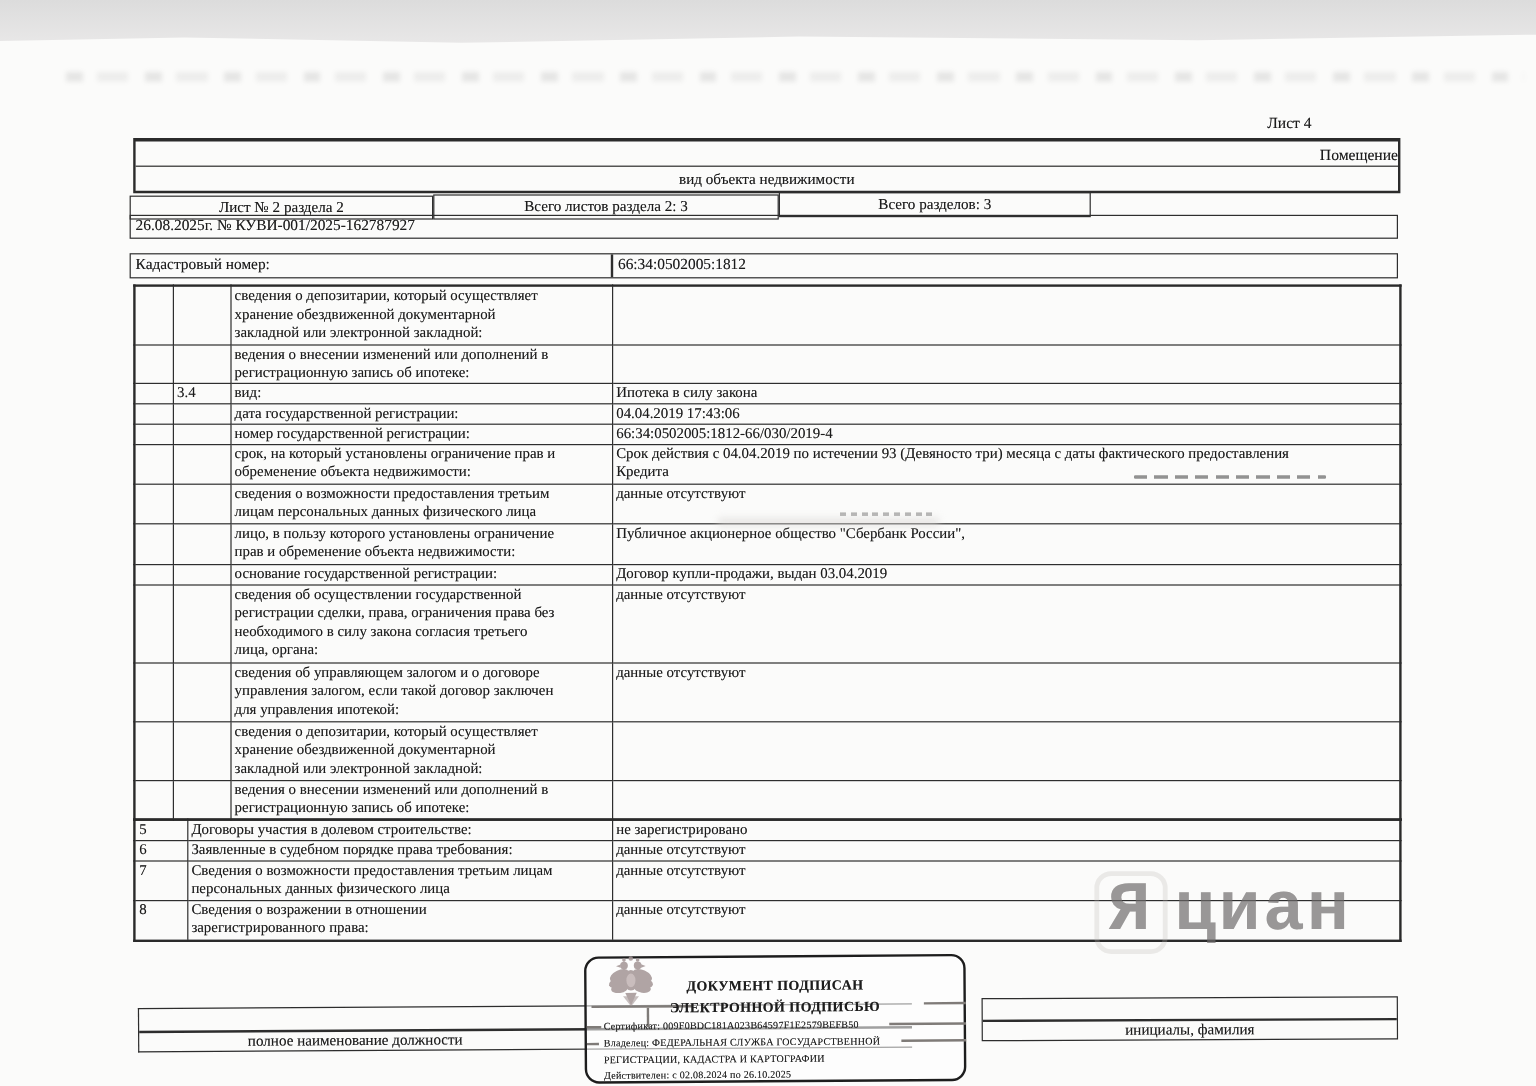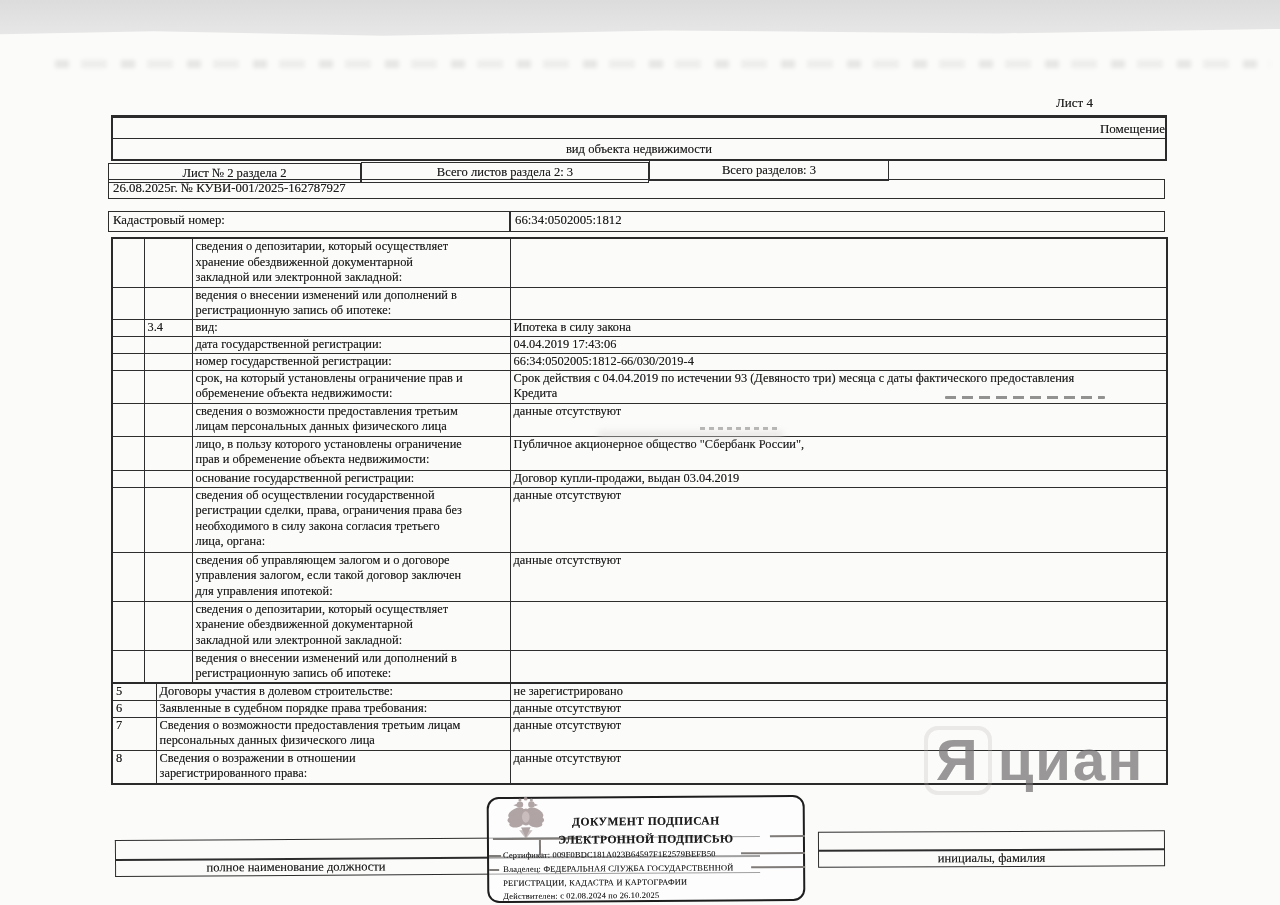--- a/index.html
+++ b/index.html
@@ -56,23 +56,23 @@
   }
   .redact-dots{
     position:absolute;height:2.5px;
     background:repeating-linear-gradient(90deg,#5a5a5a 0 5px,transparent 5px 9px);
     opacity:.45;
   }
   .redact-smudge{position:absolute;background:#d9d6d4;filter:blur(3px);opacity:.5;border-radius:3px;}
   
   .watermark{
     position:absolute;left:912px;top:726px;
-    font-family:Liberation Sans, sans-serif;
+    font-family:Liberation Mono, monospace;
     font-weight:bold;font-size:58px;letter-spacing:2px;
-    color:rgba(185,180,178,.30);user-select:none;margin-left:12px;
+    color:rgba(185,180,178,.30);user-select:none;
   }
   .watermark .wm-logo{
     display:inline-block;border:4px solid rgba(185,180,178,.26);
     border-radius:14px;padding:0 8px;margin-right:6px;line-height:1.05;
   }
   
   .foot-left{
     position:absolute;left:115px;top:840px;width:645px;height:37px;
     border:1.5px solid #2d2d2d;border-right:none;transform:rotate(-.35deg);transform-origin:left center;
   }
@@ -110,21 +110,21 @@
 
   <div class="sheet-no">Лист 4</div>
 
   <div class="head-box">
     <div class="r1">Помещение</div>
     <div class="r2">вид объекта недвижимости</div>
   </div>
 
   <div class="sheet-cell" style="left:108px;top:163px;width:253px;height:20px;line-height:18px;">Лист № 2 раздела 2</div>
   <div class="sheet-cell" style="left:361px;top:162px;width:288px;height:21px;line-height:19px;">Всего листов раздела 2: 3</div>
-  <div class="sheet-cell" style="left:649px;top:160px;width:240px;height:21px;line-height:19px;">Всего разделов: 3</div>
+  <div class="sheet-cell" style="left:649px;top:160px;width:260px;height:21px;line-height:19px;">Всего разделов: 3</div>
 
   <div class="meta-row" style="top:179px;height:20px;padding-left:21px;">
     <span class="lab">26.08.2025г. № КУВИ-001/2025-162787927</span>
   </div>
 
   <div class="meta-row" style="top:211px;height:21px;">
     <span class="lab">Кадастровый номер:</span>
     <span class="divline"></span>
     <span class="val">66:34:0502005:1812</span>
   </div>

